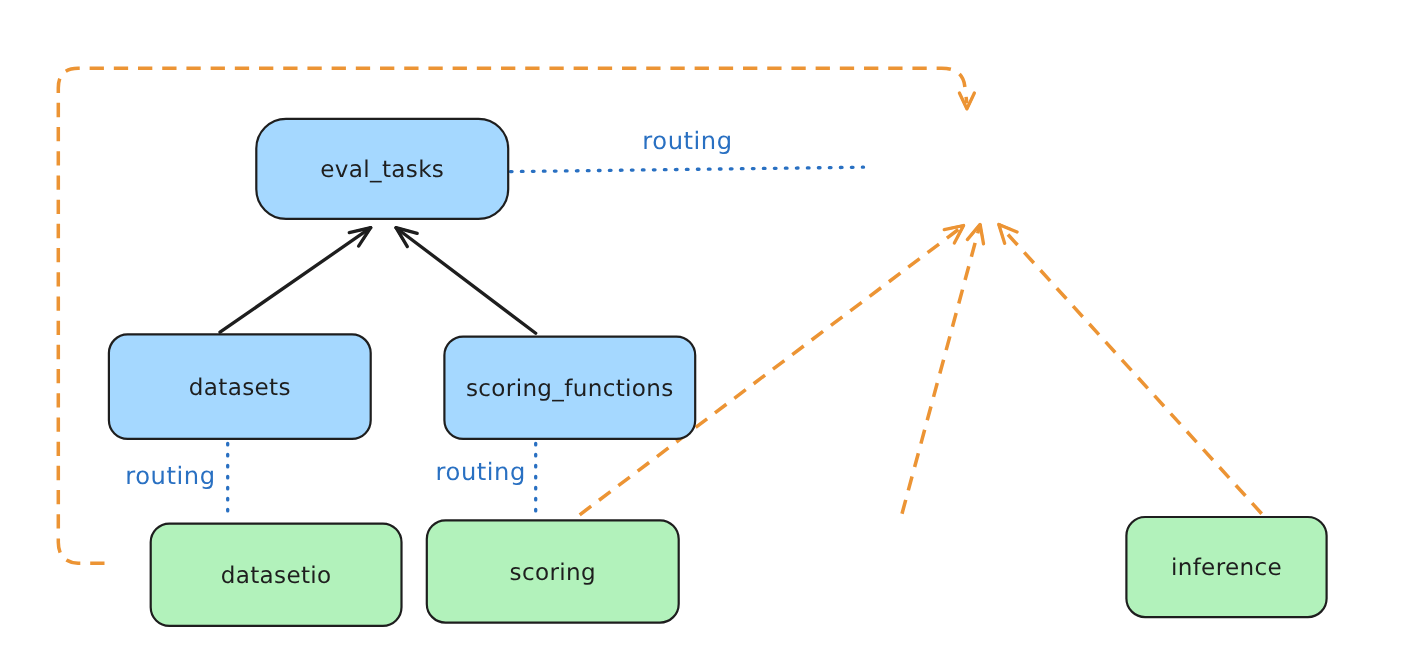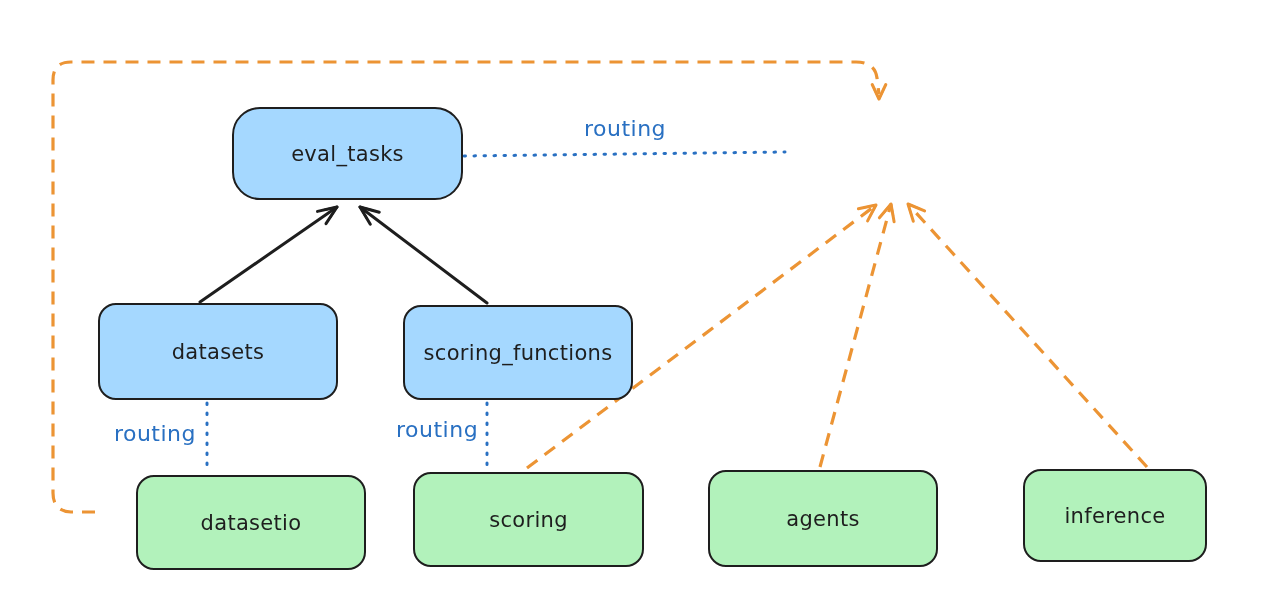--- a/index.html
+++ b/index.html
@@ -68,21 +68,21 @@
     color: var(--ink);
   }
   .fill-blue  { background: var(--blue-fill); }
   .fill-green { background: var(--green-fill); }
 
   #n-eval_tasks        { left: 232px;  top: 107px; width: 231px; height: 93px; border-radius: 28px; }
   #n-eval              { left: 787px;  top: 104px; width: 230px; height: 93px; }
   #n-datasets          { left: 98px;   top: 303px; width: 240px; height: 97px; }
   #n-scoring_functions { left: 380px;  top: 305px; width: 230px; height: 95px; margin-left: 23px; }
   #n-datasetio         { left: 95px;   top: 475px; width: 230px; height: 95px; margin-left: 41px; }
-  #n-scoring           { left: 387px;  top: 472px; width: 231px; height: 95px; margin-left: 26px; }
+  #n-scoring           { left: 387px;  top: 472px; width: 231px; height: 95px; }
   #n-agents            { left: 708px;  top: 470px; width: 230px; height: 97px; }
   #n-inference         { left: 1023px; top: 469px; width: 184px; height: 93px; }
 
   .edge-label {
     position: absolute;
     color: var(--routing-blue);
     font-size: 22px;
     font-weight: 400;
     letter-spacing: 0.5px;
   }
@@ -134,23 +134,20 @@
   </div>
   <div class="node fill-blue" id="n-scoring_functions">
     <span>scoring_functions</span>
   </div>
   <div class="node fill-green" id="n-datasetio">
     <span>datasetio</span>
   </div>
   <div class="node fill-green" id="n-scoring">
     <span>scoring</span>
   </div>
-  <div class="node fill-green" id="n-agents">
-    <span>agents</span>
-  </div>
   <div class="node fill-green" id="n-inference">
     <span>inference</span>
   </div>
 
   <div class="edge-label" id="r-eval">routing</div>
   <div class="edge-label" id="r-dataset">routing</div>
   <div class="edge-label" id="r-scoring">routing</div>
 
 </div>
 

